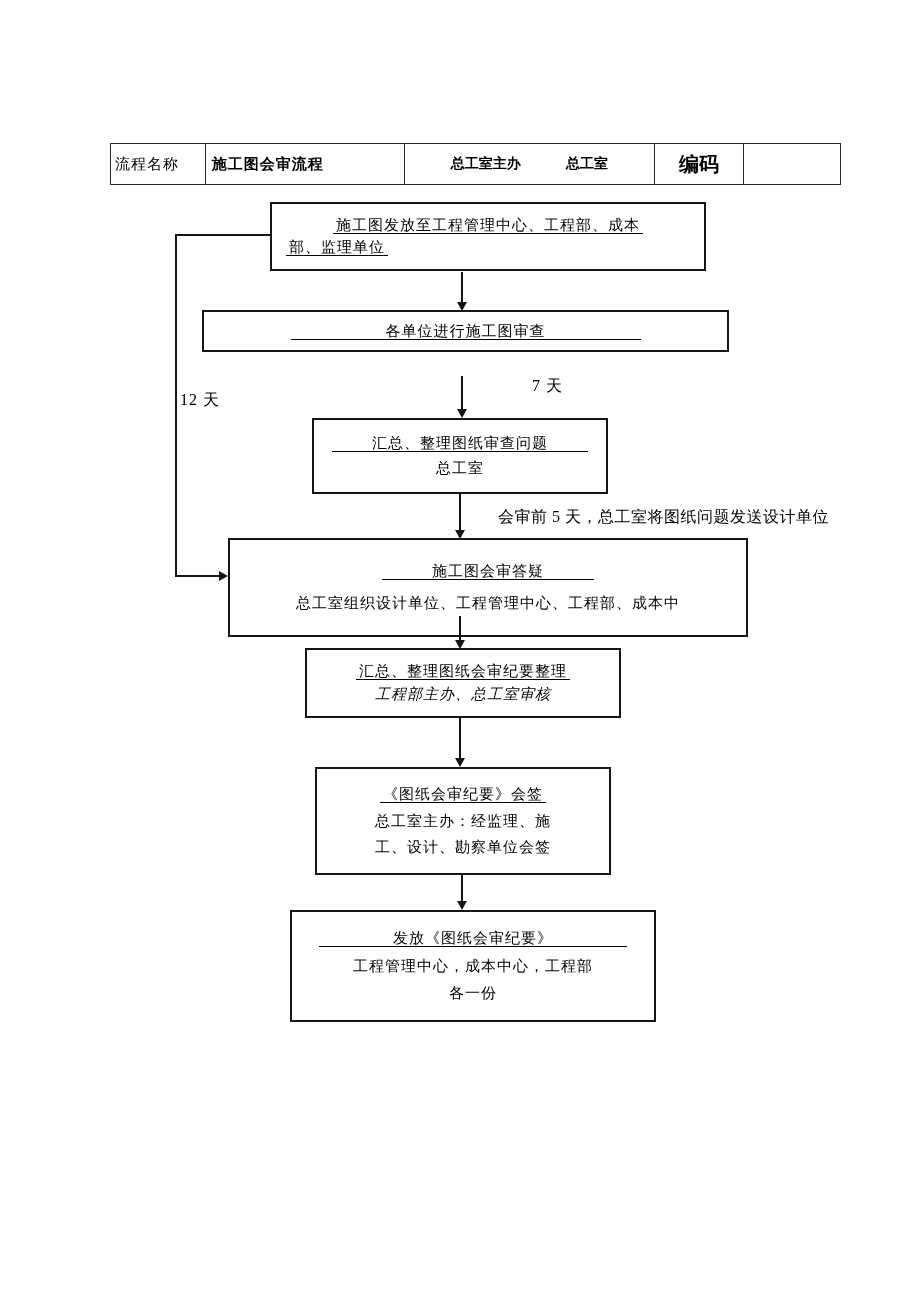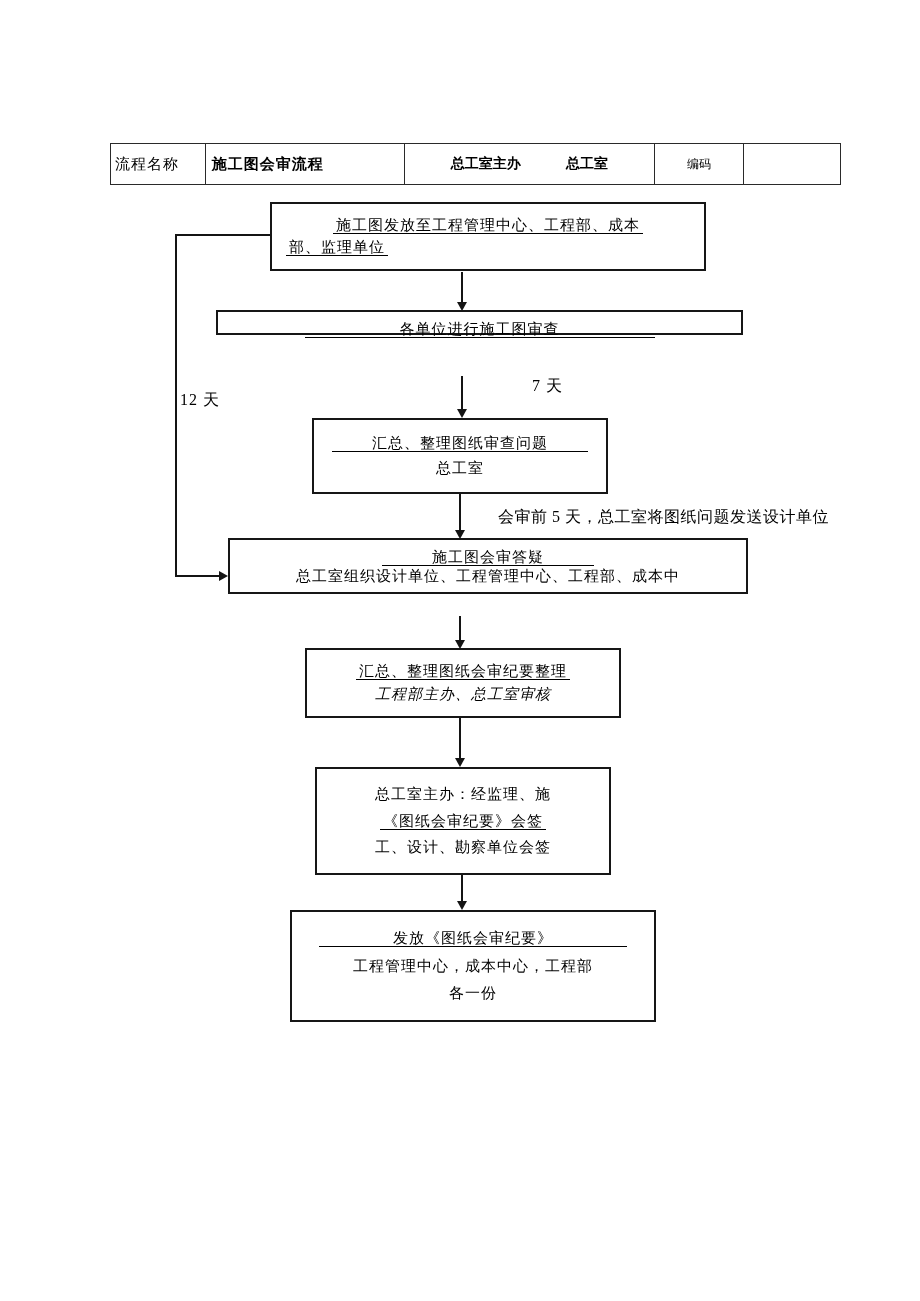--- a/index.html
+++ b/index.html
@@ -17,21 +17,21 @@
     display:flex; border:1px solid #2a2a2a; background:#fff;
   }
   .hcell {
     border-right:1px solid #2a2a2a;
     display:flex; align-items:center; height:100%;
   }
   .hcell:last-child { border-right:none; }
   .hc1 { width:95px; font-size:15px; padding-left:4px; letter-spacing:1px; }
   .hc2 { width:200px; font-size:15px; font-weight:bold; padding-left:6px; letter-spacing:1px; }
   .hc3 { width:250px; font-size:14px; font-weight:bold; justify-content:space-evenly; }
-  .hc4 { width:90px; font-size:12px; font-weight:normal; justify-content:center; }
+  .hc4 { width:90px; font-size:20px; font-weight:bold; justify-content:center; }
   .hc5 { width:96px; }
 
   
   .fbox {
     position:absolute;
     border:2px solid #161616;
     background:#fff;
     display:flex; flex-direction:column;
     justify-content:space-evenly;
     font-size:15px;
@@ -92,59 +92,59 @@
   </div>
 </div>
 
 <div class="fbox" style="left:270px; top:202px; width:436px; height:69px;">
   <div class="ln"><span class="u">施工图发放至工程管理中心、工程部、成本</span></div>
   <div class="ln left"><span class="u">部、监理单位</span></div>
 </div>
 
 <div class="varrow" style="left:461px; top:272px; height:30px;"></div>
 
-<div class="fbox" style="left:216px; top:310px; width:527px; height:25px;">
+<div class="fbox" style="left:202px; top:310px; width:527px; height:42px;">
   <div class="ln"><span class="u u-w1">各单位进行施工图审查</span></div>
 </div>
 
 <div class="varrow" style="left:461px; top:376px; height:33px;"></div>
 
 <div class="duration" style="left:180px; top:390px;">12 天</div>
 <div class="duration" style="left:486px; top:376px;margin-left:46px;">7 天</div>
 
 <div class="fbox" style="left:312px; top:418px; width:296px; height:76px;">
   <div class="ln"><span class="u u-w2">汇总、整理图纸审查问题</span></div>
   <div class="ln"><span>总工室</span></div>
 </div>
 
 <div class="varrow" style="left:459px; top:494px; height:36px;"></div>
 
 <div class="note" style="left:498px; top:507px;">会审前 5 天，总工室将图纸问题发送设计单位</div>
 
-<div class="fbox" style="left:228px; top:538px; width:520px; height:56px;">
+<div class="fbox" style="left:228px; top:538px; width:520px; height:99px;">
   <div class="ln"><span class="u u-w3">施工图会审答疑</span></div>
   <div class="ln"><span>总工室组织设计单位、工程管理中心、工程部、成本中</span></div>
 </div>
 
 <div class="hline" style="left:175px; top:234px; width:95px;"></div>
 <div class="vline" style="left:175px; top:234px; height:343px;"></div>
 <div class="harrow" style="left:175px; top:575px; width:44px;"></div>
 
 <div class="varrow" style="left:459px; top:616px; height:24px;"></div>
 
 <div class="fbox" style="left:305px; top:648px; width:316px; height:70px;align-items:flex-end;">
   <div class="ln"><span class="u">汇总、整理图纸会审纪要整理</span></div>
   <div class="ln italic"><span>工程部主办、总工室审核</span></div>
 </div>
 
 <div class="varrow" style="left:459px; top:718px; height:40px;"></div>
 
 <div class="fbox" style="left:315px; top:767px; width:296px; height:108px;">
+  <div class="ln"><span class="u">《图纸会审纪要》会签</span></div>
   <div class="ln"><span>总工室主办：经监理、施</span></div>
-  <div class="ln"><span class="u">《图纸会审纪要》会签</span></div>
   <div class="ln"><span>工、设计、勘察单位会签</span></div>
 </div>
 
 <div class="varrow" style="left:461px; top:875px; height:26px;"></div>
 
 <div class="fbox" style="left:290px; top:910px; width:366px; height:112px;">
   <div class="ln"><span class="u u-w4">发放《图纸会审纪要》</span></div>
   <div class="ln"><span>工程管理中心，成本中心，工程部</span></div>
   <div class="ln"><span>各一份</span></div>
 </div>

